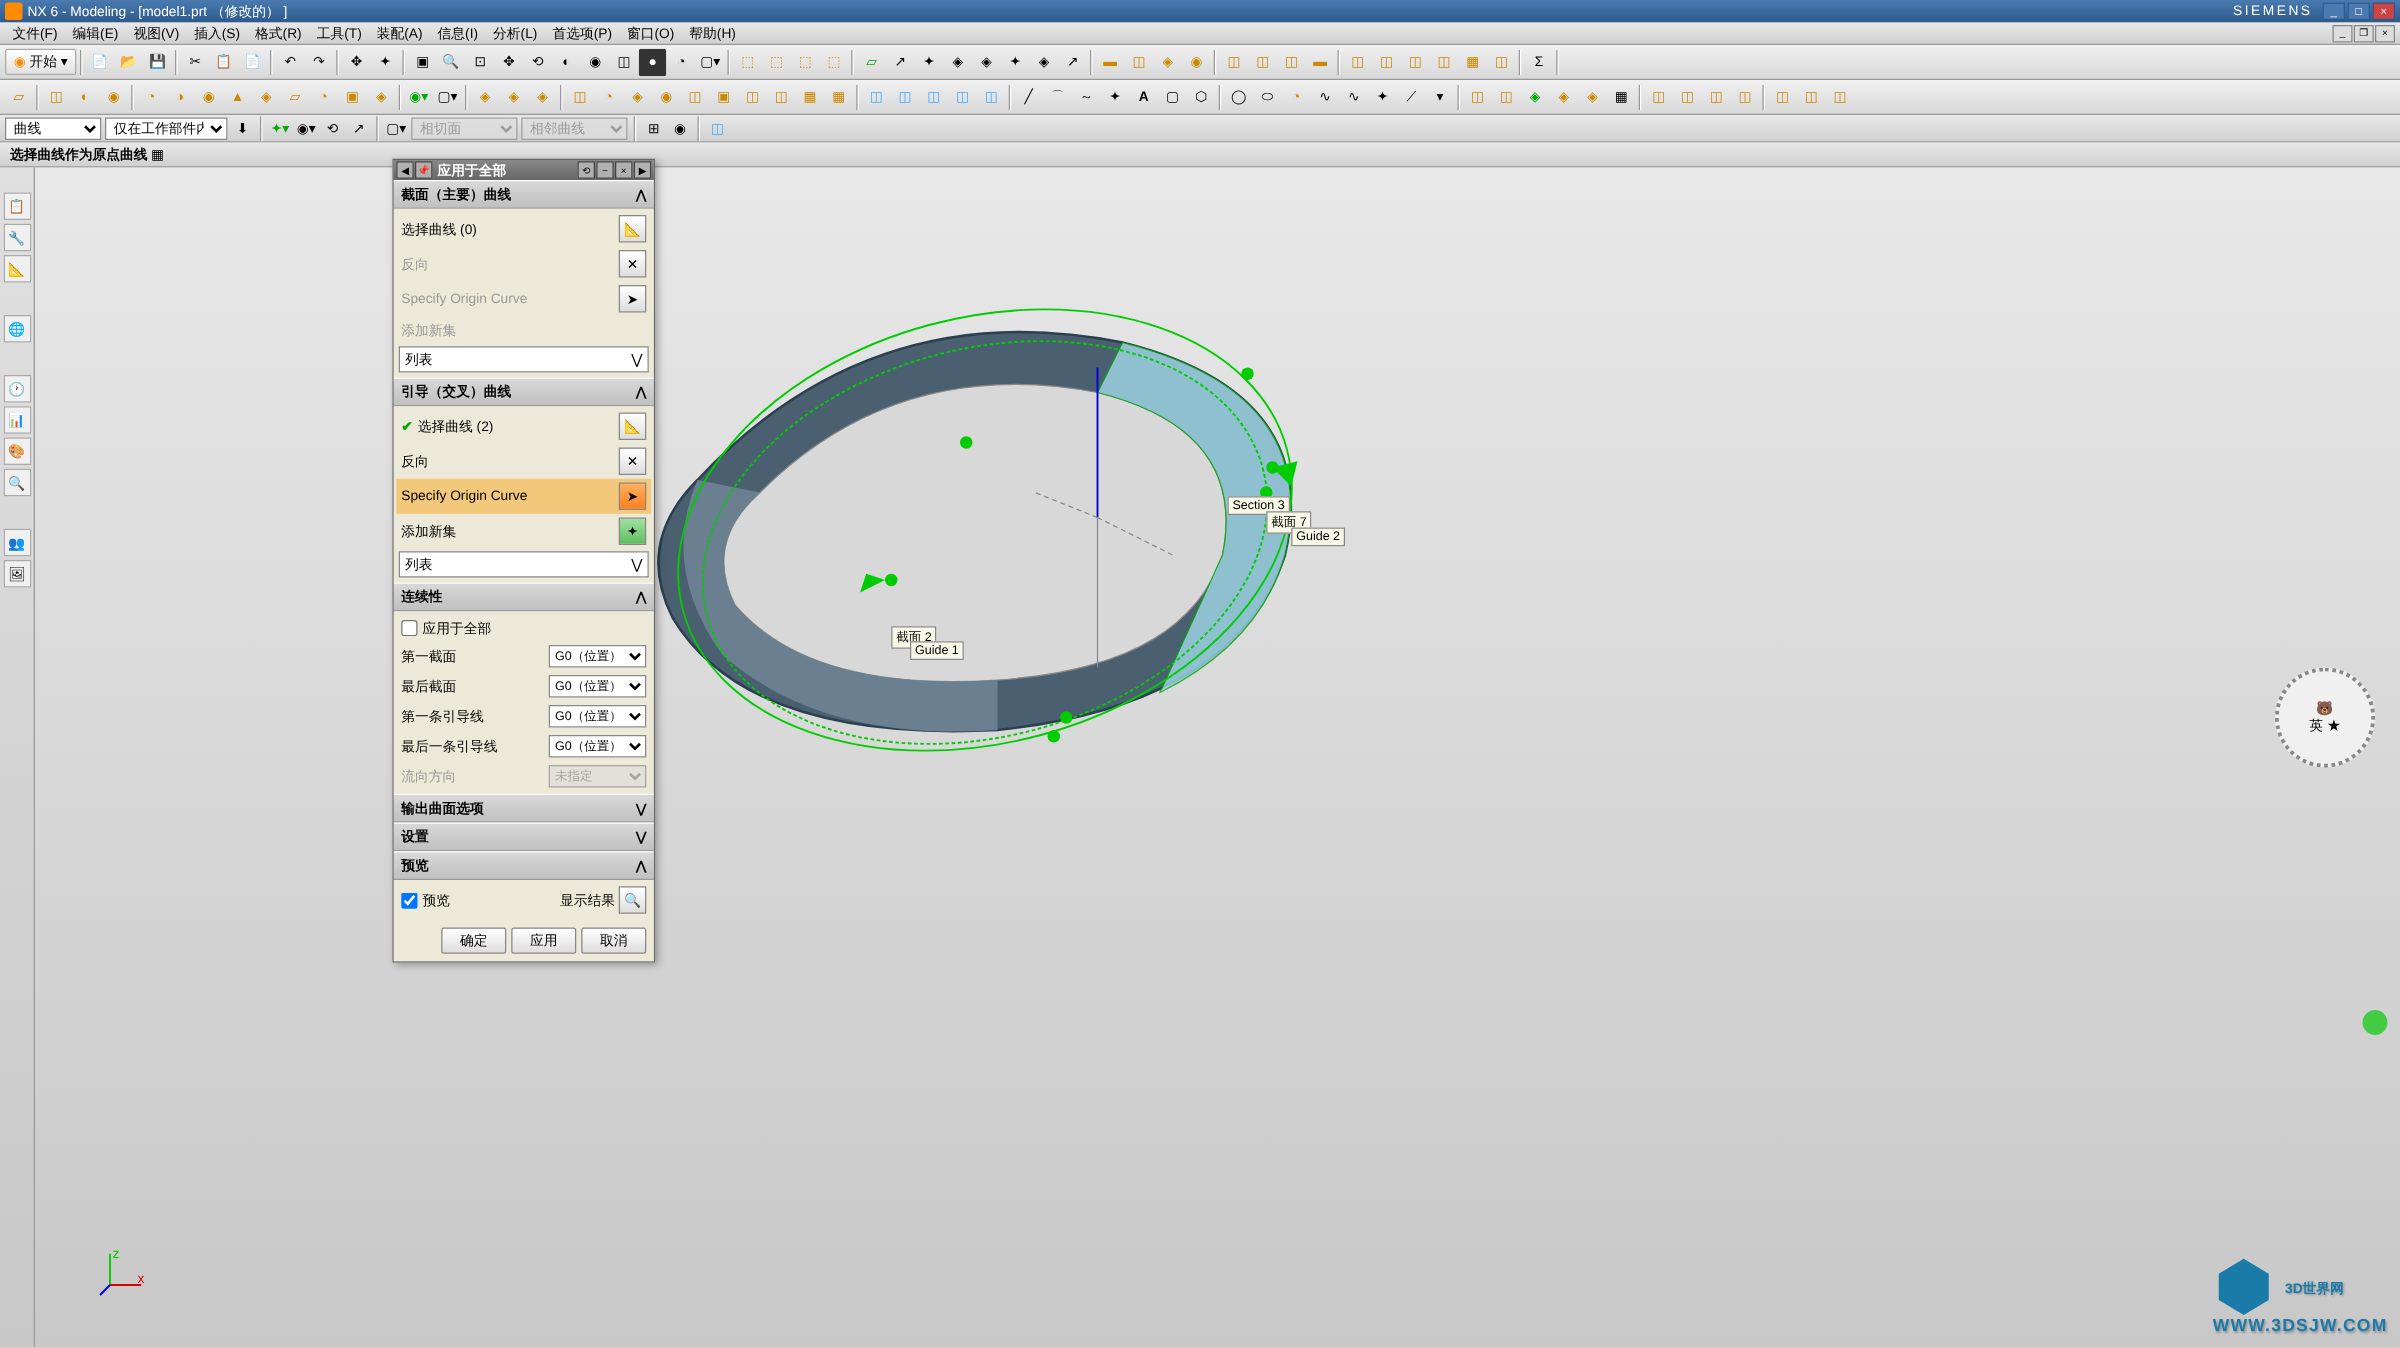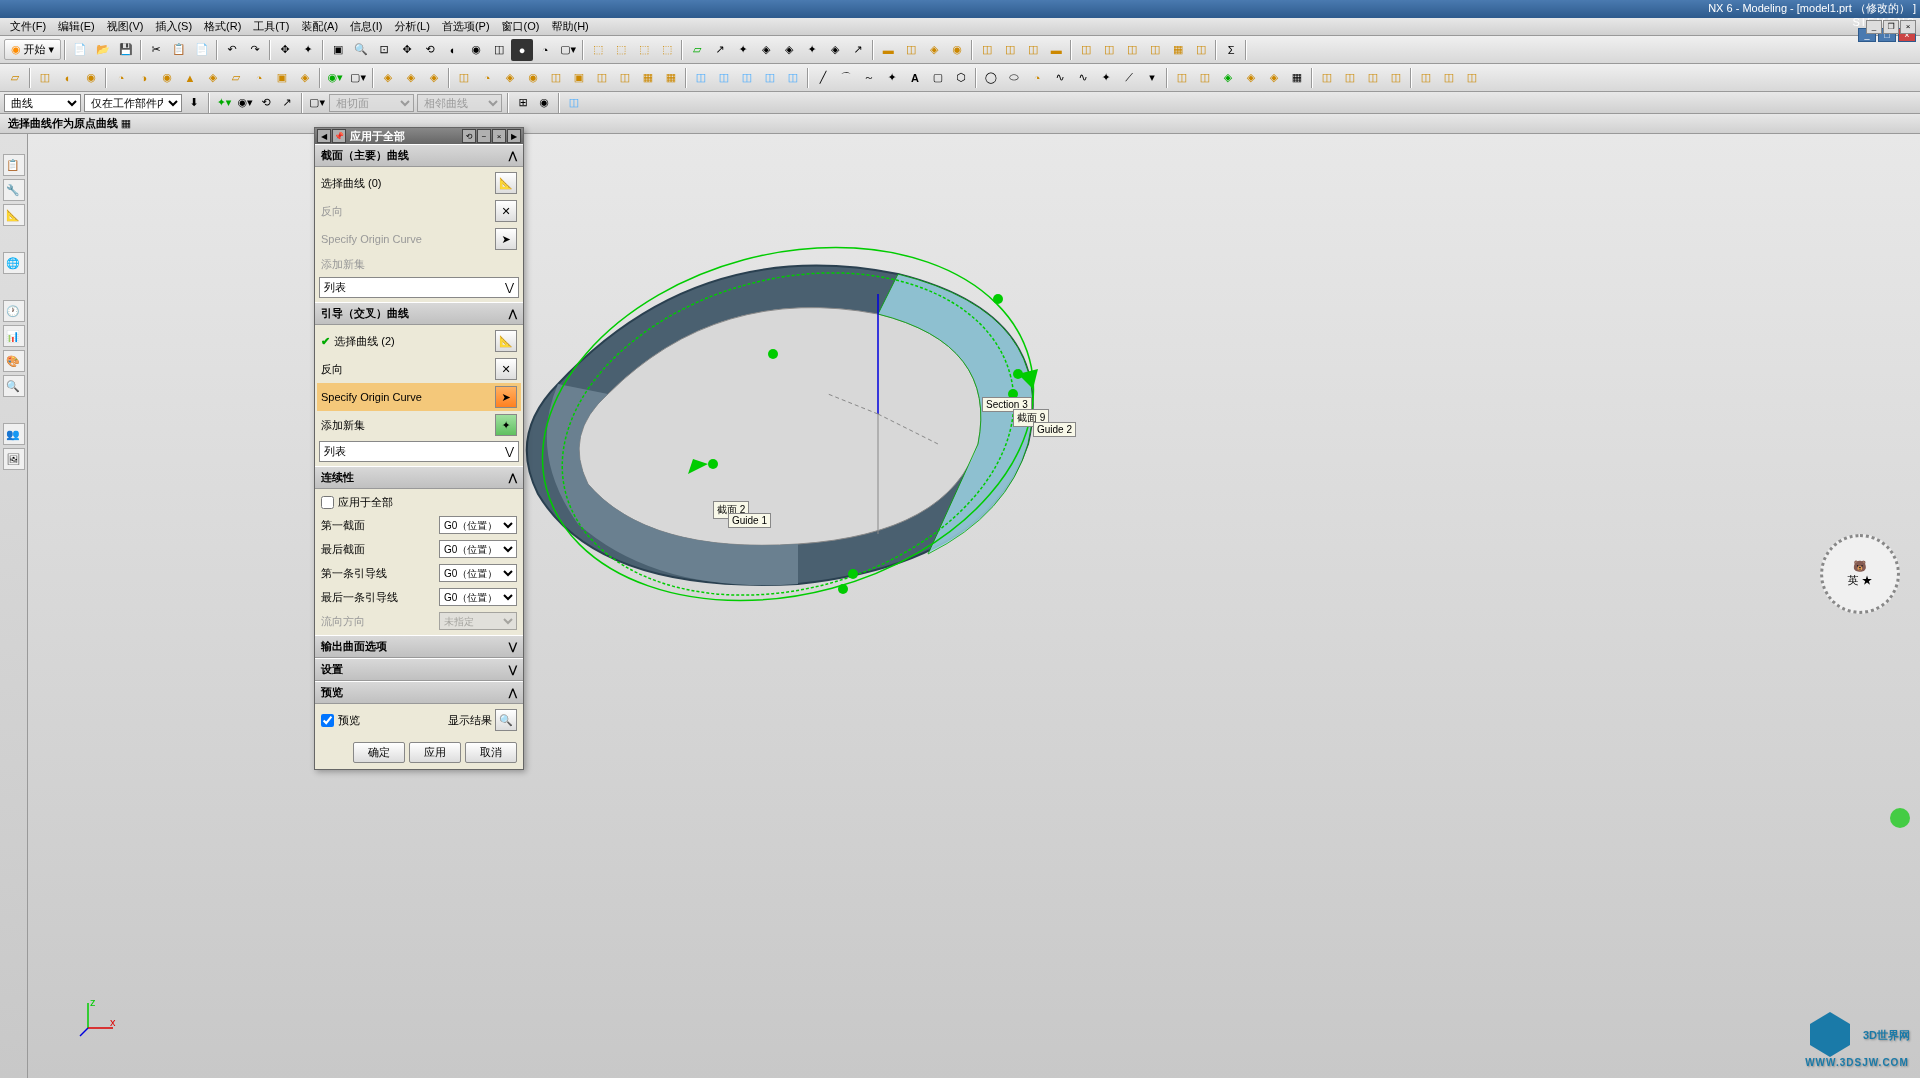--- a/index.html
+++ b/index.html
@@ -1,17 +1,17 @@
 <!DOCTYPE html>
 <html><head>
 <meta charset="utf-8">
 <style>
 *{margin:0;padding:0;box-sizing:border-box;font-family:"Microsoft YaHei",SimSun,sans-serif;font-size:11px;}
 body{background:#d6d3ce;overflow:hidden;width:1920px;height:1078px;position:relative;}
-.titlebar{height:18px;background:linear-gradient(to bottom,#4a7ab0,#2d5a8c);color:#fff;display:flex;align-items:flex-end;padding:1px 4px;flex-direction:column;}
+.titlebar{height:18px;background:linear-gradient(to bottom,#4a7ab0,#2d5a8c);color:#fff;display:flex;align-items:center;padding:1px 4px;}
 .titlebar-icon{width:14px;height:14px;background:#ff8c00;border-radius:2px;margin-right:4px;}
 .titlebar-text{flex:1;font-size:11px;}
 .siemens{font-weight:normal;letter-spacing:2px;font-size:11px;}
 .win-btns{display:flex;gap:2px;margin-left:8px;}
 .win-btn{width:18px;height:14px;background:#4a7ab0;border:1px solid #2d5a8c;display:flex;align-items:center;justify-content:center;color:#fff;font-size:9px;cursor:pointer;}
 .win-btn.close{background:#cc4444;}
 .menubar{height:18px;background:linear-gradient(to bottom,#e8e8e8,#d0d0d0);display:flex;align-items:center;padding:0 4px;border-bottom:1px solid #999;}
 .menu-item{padding:2px 6px;cursor:pointer;font-size:11px;}
 .doc-btns{margin-left:auto;display:flex;}
 .doc-btn{width:16px;height:14px;border:1px solid #888;background:#ddd;margin-left:1px;font-size:8px;display:flex;align-items:center;justify-content:center;}
@@ -43,21 +43,21 @@
 .dlg-icon-btn.green{background:linear-gradient(to bottom,#a0e0a0,#60c060);}
 .dlg-list{background:#fff;border:1px solid #888;margin:2px;padding:2px 4px;display:flex;align-items:center;}
 .dlg-select{width:78px;height:18px;border:1px solid #888;background:#fff;font-size:10px;}
 .dlg-select.disabled{background:#ddd;color:#888;}
 .dlg-footer{padding:6px;display:flex;justify-content:flex-end;gap:4px;background:#ece9d8;}
 .dlg-btn{padding:2px 14px;border:1px solid #888;background:linear-gradient(to bottom,#fff,#ddd);border-radius:2px;cursor:pointer;font-size:11px;}
 .check-icon{color:#0a0;font-weight:bold;margin-right:4px;}
 .viewport-labels{position:absolute;font-size:10px;background:#f8f8e8;border:1px solid #888;padding:1px 3px;white-space:nowrap;}
 .triad{position:absolute;bottom:40px;left:50px;width:40px;height:40px;}
 .watermark{position:absolute;bottom:10px;right:10px;font-size:28px;font-weight:bold;color:#1a7aa8;text-shadow:1px 1px 2px rgba(0,0,0,0.3);}
-.watermark-sub{font-size:10px;color:#1a7aa8;letter-spacing:1px;}
+.watermark-sub{font-size:14px;color:#1a7aa8;letter-spacing:1px;}
 .circ-icon{position:absolute;top:400px;right:20px;width:80px;height:80px;border:3px dotted #888;border-radius:50%;display:flex;align-items:center;justify-content:center;background:#f0f0f0;}
 .green-dot{position:absolute;bottom:250px;right:10px;width:20px;height:20px;background:#4c4;border-radius:50%;}
 </style>
 </head>
 <body>
 
 <div class="titlebar">
   <div class="titlebar-icon"></div>
   <div class="titlebar-text">NX 6 - Modeling - [model1.prt （修改的） ]</div>
   <div class="siemens">SIEMENS</div>
@@ -293,21 +293,21 @@
     <circle cx="640" cy="180" r="5" fill="#0c0"></circle>
     <circle cx="335" cy="270" r="5" fill="#0c0"></circle>
     <circle cx="465" cy="395" r="5" fill="#0c0"></circle>
     <circle cx="475" cy="380" r="5" fill="#0c0"></circle>
 
     <path d="M 330,270 L 310,280 L 315,265 Z" fill="#0c0"></path>
     <path d="M 640,180 L 660,175 L 655,195 Z" fill="#0c0"></path>
   </svg>
 
   <div class="viewport-labels" style="top:263px;left:954px">Section 3</div>
-  <div class="viewport-labels" style="top:275px;left:985px">截面 9</div>
+  <div class="viewport-labels" style="top:275px;left:985px">截面 7</div>
   <div class="viewport-labels" style="top:288px;left:1005px">Guide 2</div>
   <div class="viewport-labels" style="top:367px;left:685px">截面 2</div>
   <div class="viewport-labels" style="top:379px;left:700px">Guide 1</div>
 
   <svg class="triad">
     <line x1="10" y1="30" x2="10" y2="5" stroke="#0c0" stroke-width="1.5"></line>
     <line x1="10" y1="30" x2="35" y2="30" stroke="#d00" stroke-width="1.5"></line>
     <line x1="10" y1="30" x2="2" y2="38" stroke="#00d" stroke-width="1.5"></line>
     <text x="12" y="8" font-size="8" fill="#0c0">z</text>
     <text x="32" y="28" font-size="8" fill="#d00">x</text>

